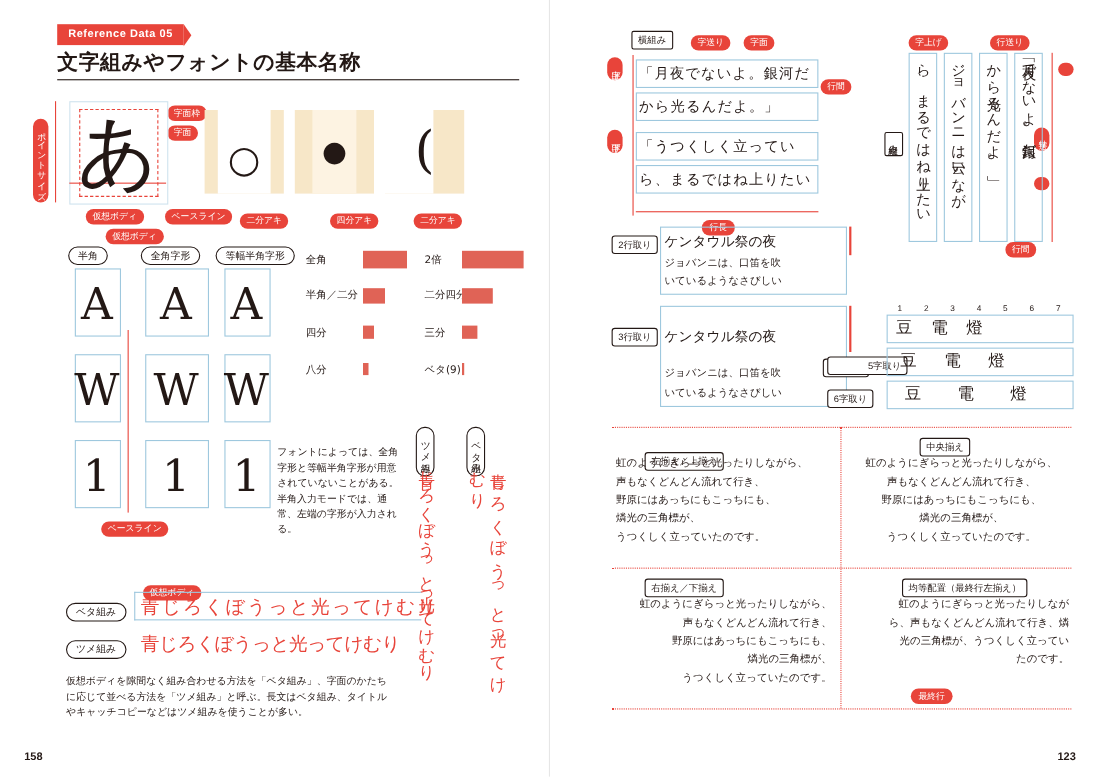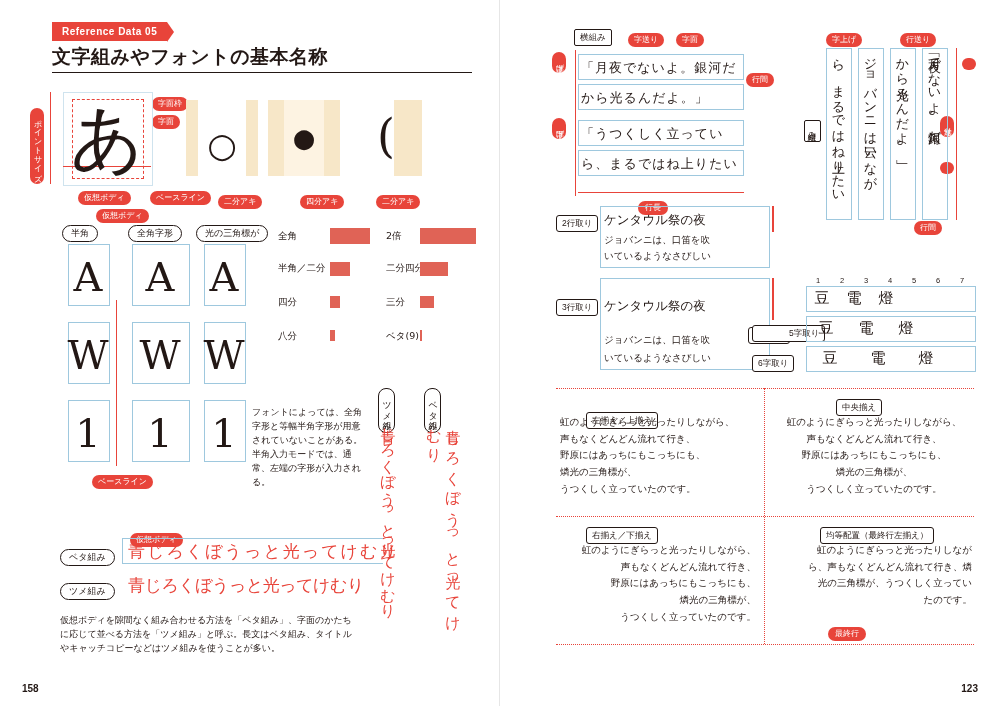--- a/index.html
+++ b/index.html
@@ -128,21 +128,21 @@
     <span class="lbl">二分アキ</span>
   </div>
 
   <div class="abs" style="left:62px;top:222px;">
     <span class="roundlbl">半角</span>
   </div>
   <div class="abs" style="left:128px;top:222px;">
     <span class="roundlbl">全角字形</span>
   </div>
   <div class="abs" style="left:196px;top:222px;">
-    <span class="roundlbl">光の三角標が</span>
+    <span class="roundlbl">等幅半角字形</span>
   </div>
   <div class="abs" style="left:96px;top:204px;">
     <span class="lbl">仮想ボディ</span>
   </div>
 
   <div class="gbox" style="left:68px;top:244px;width:40px;height:60px;"></div>
   <div class="gchar" style="left:68px;top:244px;width:40px;height:60px;line-height:66px;font-size:40px;">A</div>
   <div class="gbox" style="left:132px;top:244px;width:56px;height:60px;"></div>
   <div class="gchar" style="left:132px;top:244px;width:56px;height:60px;line-height:66px;font-size:40px;">A</div>
   <div class="gbox" style="left:204px;top:244px;width:40px;height:60px;"></div>

